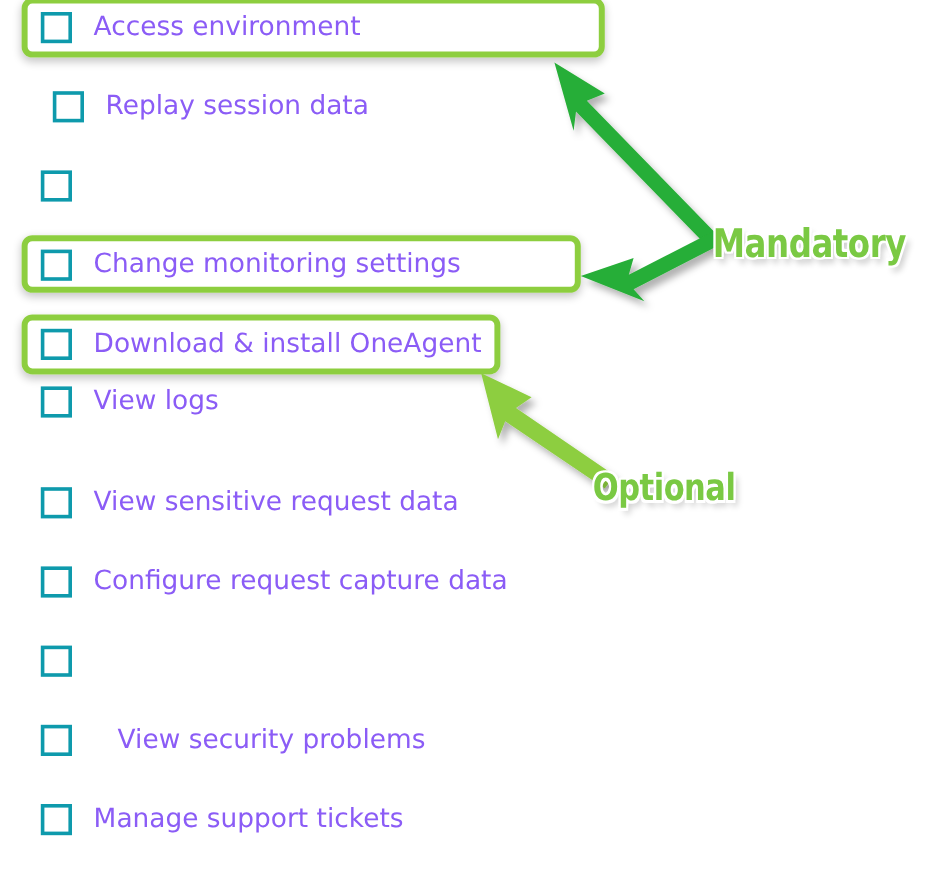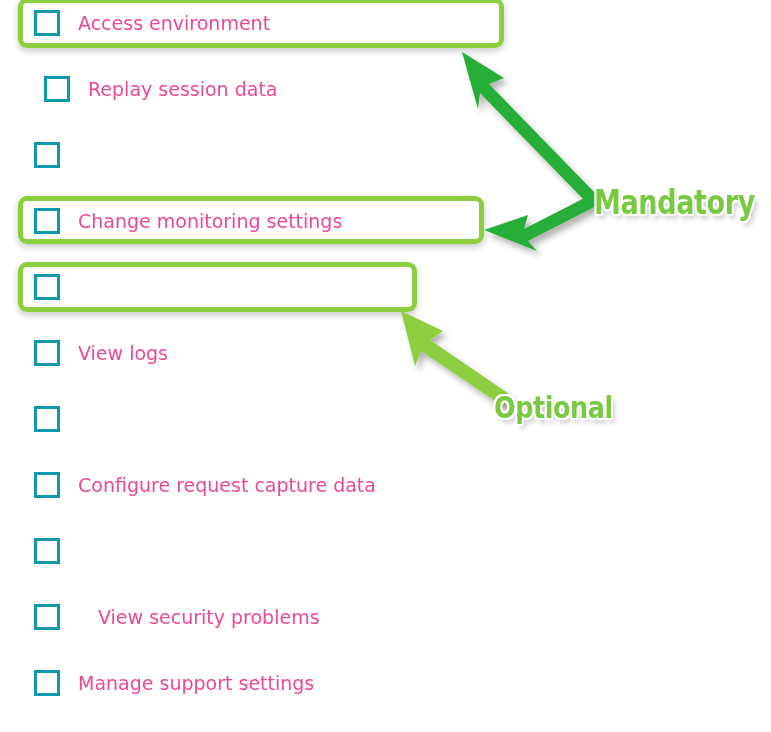--- a/index.html
+++ b/index.html
@@ -41,23 +41,23 @@
   .checkbox {
     width: 26px;
     height: 26px;
     box-sizing: border-box;
     border: 3px solid #0e9aac;
     background: #ffffff;
     flex: 0 0 auto;
   }
   .perm-label {
     margin-left: 18px;
-    font-size: 19px;
+    font-size: 22px;
     line-height: 1;
-    color: #ec4899;
+    color: #8b5cf6;
     white-space: nowrap;
     font-family: "DejaVu Sans", "Liberation Sans", sans-serif;
   }
 
   
   .highlight-box {
     position: absolute;
     box-sizing: border-box;
     border: 5px solid #8dce3f;
     border-radius: 9px;
@@ -127,48 +127,50 @@
       <span class="checkbox"></span>
     </div>
 
     <div class="perm-row" style="top:195px;padding-left:34px;">
       <span class="checkbox"></span>
       <span class="perm-label">Change monitoring settings</span>
     </div>
 
     <div class="perm-row" style="top:261px;">
       <span class="checkbox"></span>
+      <span class="perm-label">Download &amp; install OneAgent</span>
     </div>
 
-    <div class="perm-row" style="top:327px;">
+    <div class="perm-row" style="top:309px;">
       <span class="checkbox"></span>
       <span class="perm-label">View logs</span>
     </div>
 
     <div class="perm-row" style="top:393px;">
       <span class="checkbox"></span>
+      <span class="perm-label">View sensitive request data</span>
     </div>
 
     <div class="perm-row" style="top:459px;">
       <span class="checkbox"></span>
       <span class="perm-label">Configure request capture data</span>
     </div>
 
     <div class="perm-row" style="top:525px;">
       <span class="checkbox"></span>
     </div>
 
     <div class="perm-row" style="top:591px;gap:20px;">
       <span class="checkbox"></span>
       <span class="perm-label">View security problems</span>
     </div>
 
     <div class="perm-row" style="top:657px;">
       <span class="checkbox"></span>
-      <span class="perm-label">Manage support settings</span>
+      <span class="perm-label">Manage support tickets</span>
     </div>
 
   </div>
 
   <svg id="arrow-layer" viewBox="0 0 771 732" width="771" height="732">
     <defs>
       <filter id="dropshadow" x="-30%" y="-30%" width="170%" height="170%">
         <feDropShadow dx="4" dy="5" stdDeviation="3" flood-color="#000000" flood-opacity="0.30"></feDropShadow>
       </filter>
     </defs>

